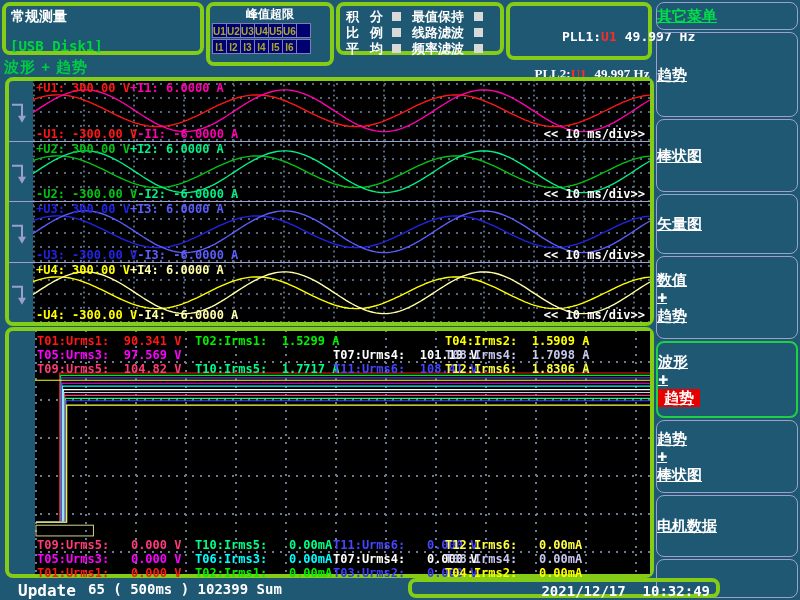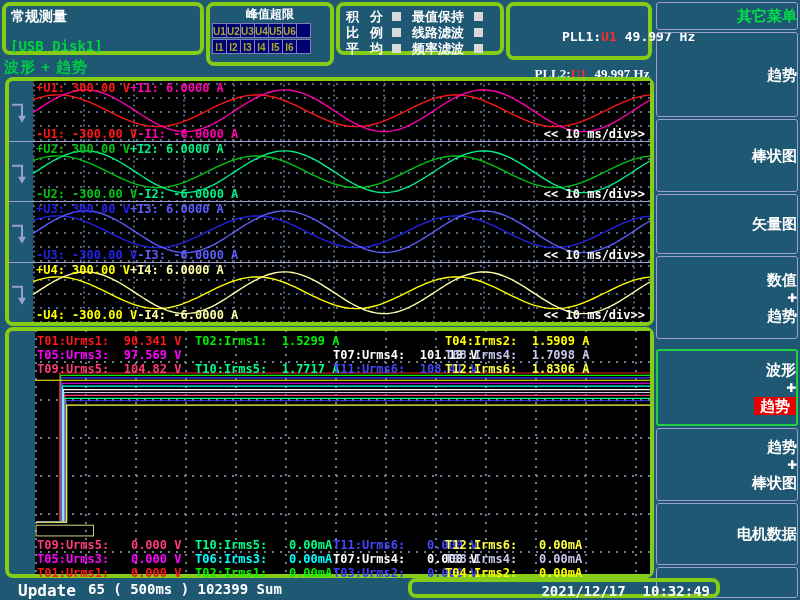--- a/index.html
+++ b/index.html
@@ -25,22 +25,22 @@
   .chk{width:9px;height:9px;background:#d9d9d9;margin-left:6px;}
   .integ-row .flt{margin-left:11px;width:56px;}
   #hbox-pll{left:506px;top:2px;width:146px;height:58px;}
   .pll-row{position:absolute;left:5px;font-size:13px;}
   .pll-src{color:#ff2a2a;}
   .pll-val{margin-left:8px;}
 
   
   #sidebar{position:absolute;left:656px;top:0;width:142px;height:600px;display:flex;
            flex-direction:column;gap:2px;padding:2px 0;box-sizing:border-box;}
-  .side-box{border:1px solid #9f9fcd;border-radius:3px;display:flex;flex-direction:column;
-            align-items:flex-end;justify-content:center;box-sizing:border-box;gap:3px;}
+  .side-box{border:1px solid #9f9fcd;border-radius:8px;display:flex;flex-direction:column;
+            align-items:flex-start;justify-content:center;box-sizing:border-box;gap:3px;text-decoration:underline;}
   #side-title{height:28px;color:#00e048;font-size:15px;font-weight:bold;flex:none;}
   .side-line{font-size:15px;font-weight:bold;color:#fff;line-height:18px;}
   .plus-line{font-size:12px;line-height:12px;}
   .hl-red{background:#e60000;padding:0 6px;}
   .side-box.selected{border:2px solid #1fd045;}
 
   
   #view-title{position:absolute;left:4px;top:58px;font-size:15px;font-weight:bold;color:#00cc44;letter-spacing:1px;}
   #wave-box{left:5px;top:77px;width:649px;height:249px;display:flex;flex-direction:column;}
   .wave-panel{flex:1;display:flex;border-bottom:1px solid #9f9fcd;min-height:0;}
@@ -150,21 +150,21 @@
       <span class="side-line">棒状图</span>
     </div>
     <div class="side-box" style="height:60px;">
       <span class="side-line">矢量图</span>
     </div>
     <div class="side-box" style="height:83px;">
       <span class="side-line">数值</span>
       <span class="side-line plus-line">✚</span>
       <span class="side-line">趋势</span>
     </div>
-    <div class="side-box selected" style="height:77px;margin-top:8px;">
+    <div class="side-box selected" style="height:77px;">
       <span class="side-line">波形</span>
       <span class="side-line plus-line">✚</span>
       <span class="side-line hl-red">趋势</span>
     </div>
     <div class="side-box" style="height:73px;">
       <span class="side-line">趋势</span>
       <span class="side-line plus-line">✚</span>
       <span class="side-line">棒状图</span>
     </div>
     <div class="side-box" style="height:62px;">

